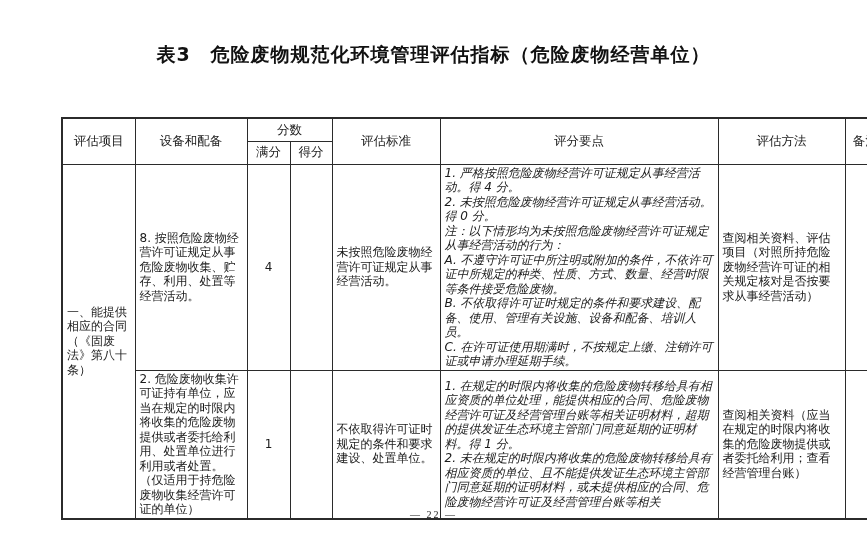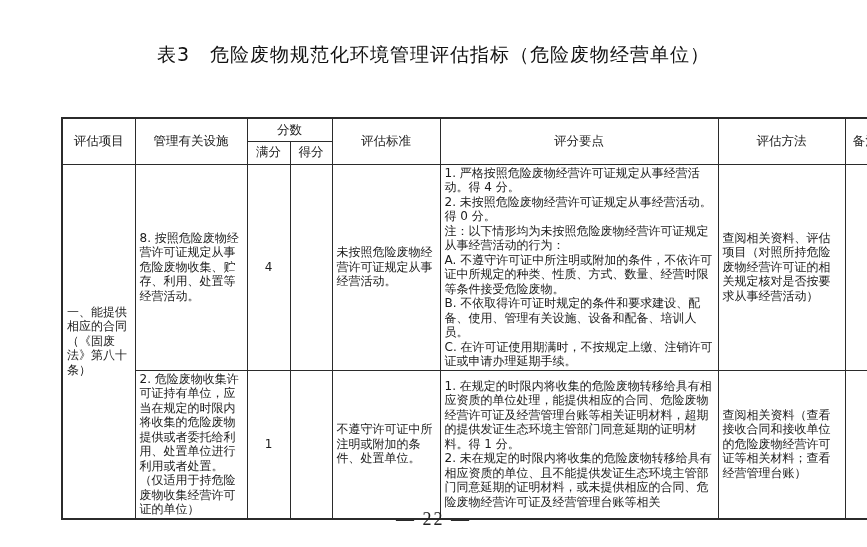--- a/index.html
+++ b/index.html
@@ -16,21 +16,21 @@
     overflow: hidden;
   }
   .title {
     position: absolute;
     top: 42px;
     left: 0;
     width: 100%;
     margin: 0;
     text-align: center;
     font-size: 19px;
-    font-weight: normal;
+    font-weight: bold;
     letter-spacing: 1px;
     color: #111;
   }
   .table-wrap {
     position: absolute;
     left: 22px;
     top: 117px;
     width: 824px;
     padding-left: 39px;
   }
@@ -56,28 +56,28 @@
     text-align: center;
     font-size: 12.5px;
   }
   thead tr.h1 { height: 23px; }
   thead tr.h2 { height: 23px; }
   tbody tr.r1 { height: 191px; }
   tbody tr.r2 { height: 128px; }
   td.center { text-align: center; }
   td.left   { text-align: left; }
   td.top    { vertical-align: top; }
-  td.pre    { white-space: pre-wrap; }
+  td.pre    { white-space: pre-wrap; font-style: italic; }
   .footer {
     position: absolute;
     top: 509px;
     left: 0;
     width: 100%;
     text-align: center;
-    font-size: 18px;
+    font-size: 10px;
     font-family: "Liberation Serif", "DejaVu Serif", serif;
     color: #222;
     letter-spacing: 2px;
   }
 </style>
 </head>
 <body>
 
 <div class="page">
 
@@ -91,21 +91,21 @@
         <col style="width:43px">
         <col style="width:42px">
         <col style="width:108px">
         <col style="width:278px">
         <col style="width:127px">
         <col style="width:41px">
       </colgroup>
       <thead>
         <tr class="h1">
           <th rowspan="2">评估项目</th>
-          <th rowspan="2">管理有关设施</th>
+          <th rowspan="2">设备和配备</th>
           <th colspan="2">分数</th>
           <th rowspan="2">评估标准</th>
           <th rowspan="2">评分要点</th>
           <th rowspan="2">评估方法</th>
           <th rowspan="2">备注</th>
         </tr>
         <tr class="h2">
           <th>满分</th>
           <th>得分</th>
         </tr>
@@ -123,24 +123,24 @@
 A. 不遵守许可证中所注明或附加的条件，不依许可证中所规定的种类、性质、方式、数量、经营时限等条件接受危险废物。
 B. 不依取得许可证时规定的条件和要求建设、配备、使用、管理有关设施、设备和配备、培训人员。
 C. 在许可证使用期满时，不按规定上缴、注销许可证或申请办理延期手续。</td>
           <td class="left">查阅相关资料、评估项目（对照所持危险废物经营许可证的相关规定核对是否按要求从事经营活动）</td>
           <td class="center"></td>
         </tr>
         <tr class="r2">
           <td class="left">2. 危险废物收集许可证持有单位，应当在规定的时限内将收集的危险废物提供或者委托给利用、处置单位进行利用或者处置。（仅适用于持危险废物收集经营许可证的单位）</td>
           <td class="center">1</td>
           <td class="center"></td>
-          <td class="left">不遵守许可证中所注明或附加的条件、处置单位。</td>
+          <td class="left">不依取得许可证时规定的条件和要求建设、处置单位。</td>
           <td class="left top pre">1. 在规定的时限内将收集的危险废物转移给具有相应资质的单位处理，能提供相应的合同、危险废物经营许可证及经营管理台账等相关证明材料，超期的提供发证生态环境主管部门同意延期的证明材料。得 1 分。
 2. 未在规定的时限内将收集的危险废物转移给具有相应资质的单位、且不能提供发证生态环境主管部门同意延期的证明材料，或未提供相应的合同、危险废物经营许可证及经营管理台账等相关</td>
-          <td class="left">查阅相关资料（查看接收合同和接收单位的危险废物经营许可证等相关材料；查看经营管理台账）</td>
+          <td class="left">查阅相关资料（应当在规定的时限内将收集的危险废物提供或者委托给利用；查看经营管理台账）</td>
           <td class="center"></td>
         </tr>
       </tbody>
     </table>
   </div>
 
   <div class="footer">— 22 —</div>
 
 </div>
 

